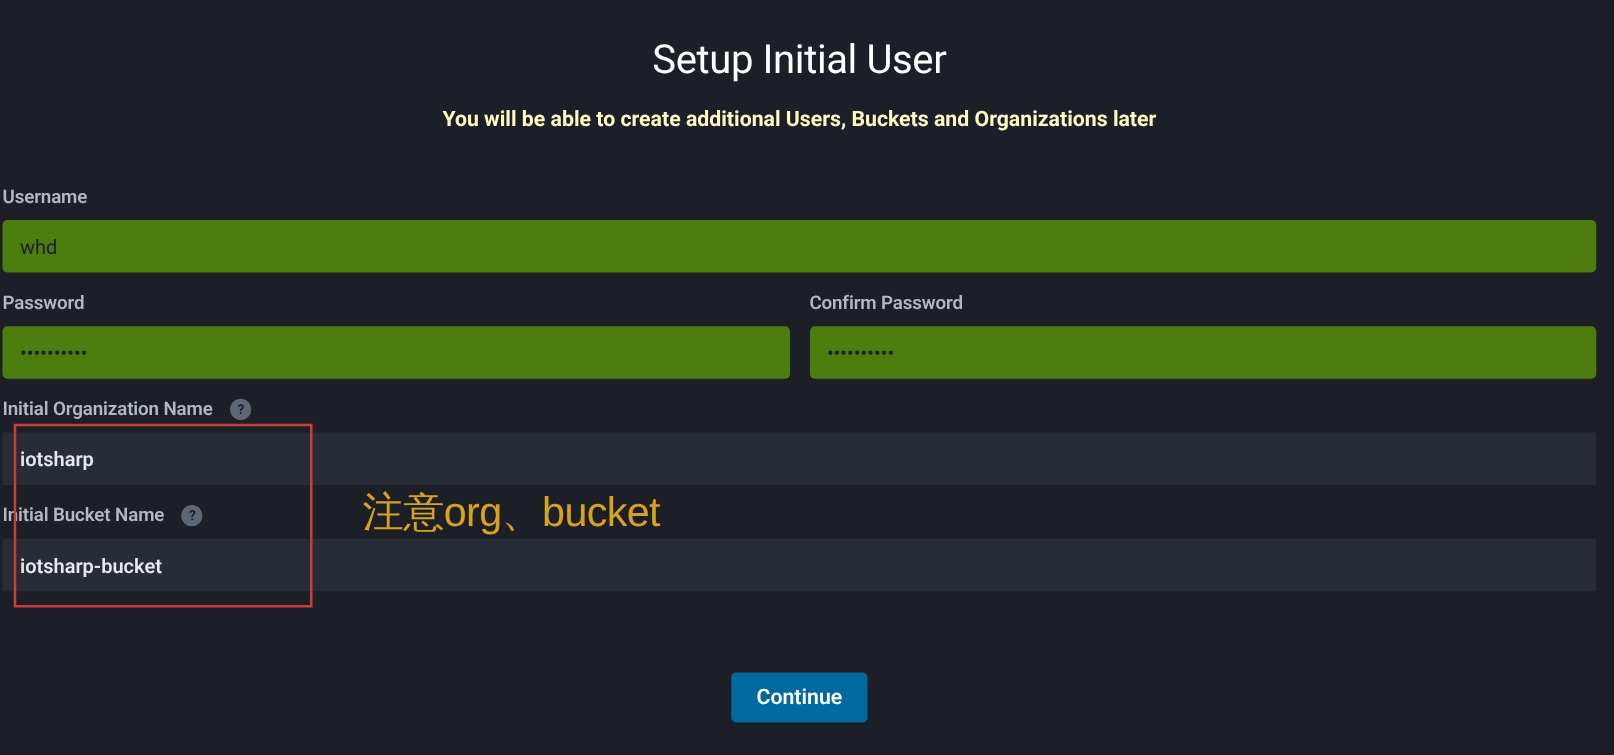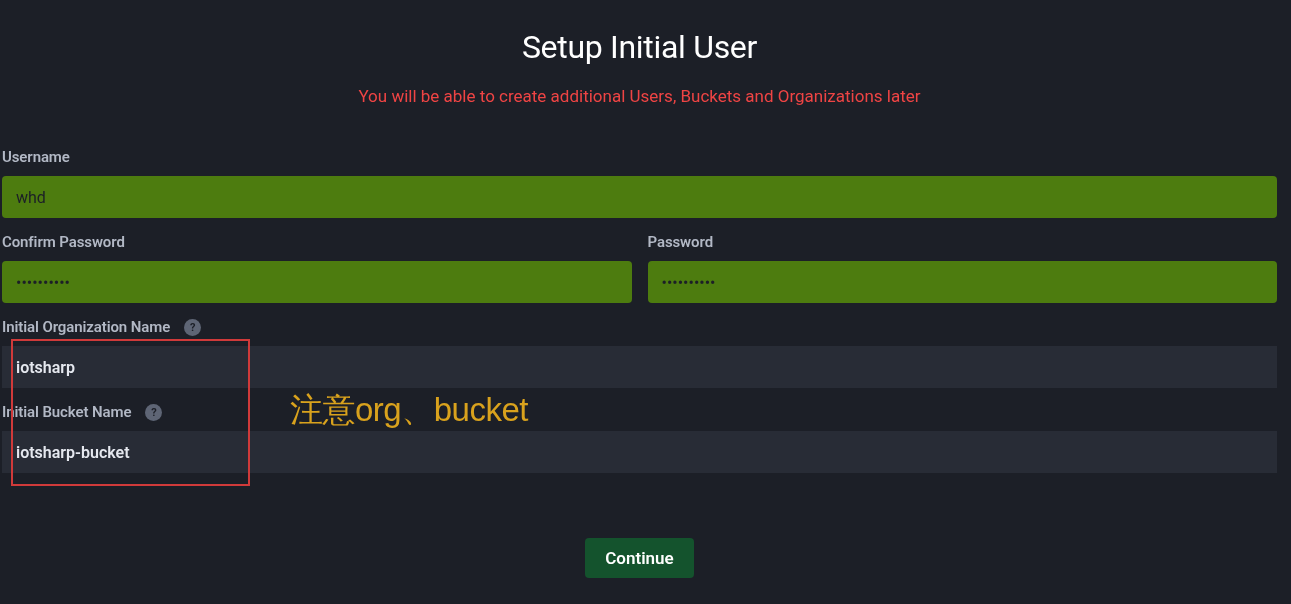--- a/index.html
+++ b/index.html
@@ -24,23 +24,23 @@
     }
     .page-title {
       font-size: 32px;
       font-weight: 400;
       color: #ffffff;
       margin-bottom: 20px;
       letter-spacing: -0.3px;
     }
     .page-subtitle {
       font-size: 17px;
-      color: #ef4444;
+      color: #fef9c3;
       margin-bottom: 42px;
-      font-weight: 400;
+      font-weight: 700;
     }
     .form-wrapper {
       width: 100%;
       display: flex;
       flex-direction: column;
     }
     .form-row {
       display: flex;
       gap: 16px;
       width: 100%;
@@ -97,21 +97,21 @@
       border: none;
       border-radius: 0;
       padding: 0 14px;
       font-size: 16px;
       color: #e5e8ef;
       outline: none;
       font-weight: 600;
       font-family: inherit;
     }
     .continue-btn {
-      background-color: #14532d;
+      background-color: #0369a1;
       color: #ffffff;
       border: none;
       border-radius: 4px;
       padding: 0 20px;
       height: 40px;
       font-size: 17px;
       font-weight: 600;
       cursor: pointer;
       margin-top: 50px;
       align-self: center;
@@ -147,25 +147,25 @@
 
   <div class="form-wrapper">
 
     <div class="form-group full">
       <label class="field-label">Username</label>
       <input type="text" class="input-light" value="whd" style="">
     </div>
 
     <div class="form-row">
       <div class="form-group">
-        <label class="field-label">Confirm Password</label>
+        <label class="field-label">Password</label>
         <input type="password" class="input-light" value="••••••••••" style="">
       </div>
       <div class="form-group">
-        <label class="field-label">Password</label>
+        <label class="field-label">Confirm Password</label>
         <input type="password" class="input-light" value="••••••••••" style="">
       </div>
     </div>
 
     <div class="form-group full">
       <label class="field-label">
         <span>Initial Organization Name</span>
         <span class="help-icon">?</span>
       </label>
       <input type="text" class="input-dark" value="iotsharp" style="">

